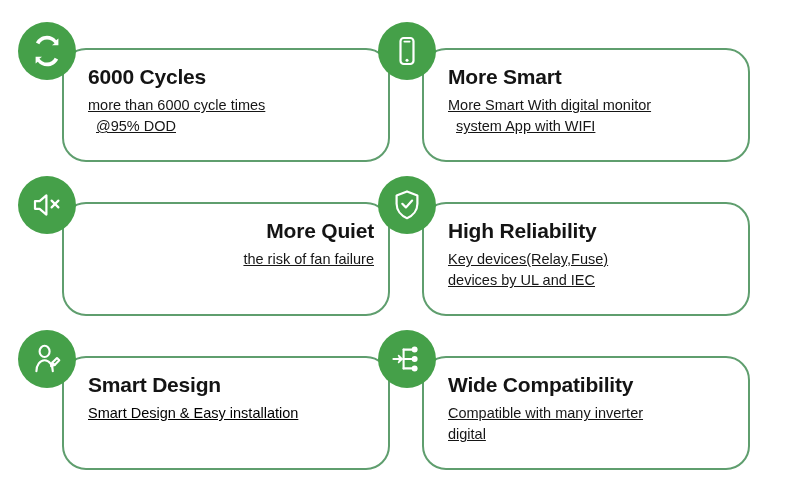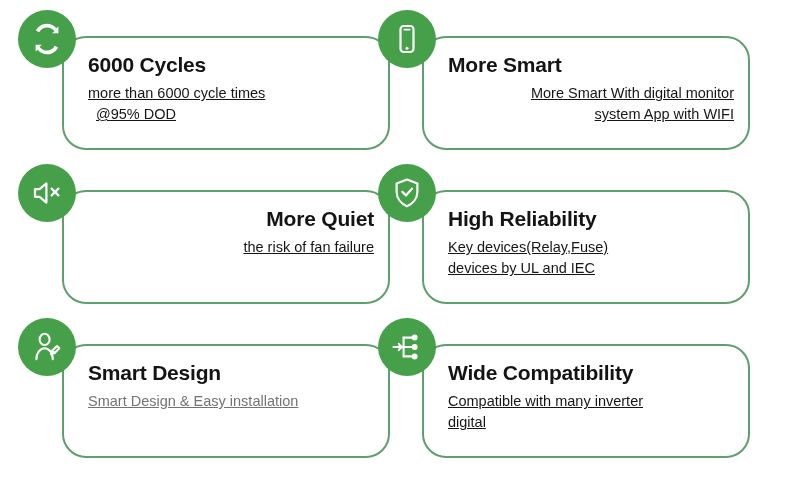--- a/index.html
+++ b/index.html
@@ -8,20 +8,21 @@
     width:790px;height:486px;
     background:#ffffff;
     font-family:"Liberation Sans","DejaVu Sans",sans-serif;
     overflow:hidden;
     -webkit-font-smoothing:antialiased;
   }
   #board{
     position:relative;
     width:790px;height:468px;
     background:#ffffff;
+    margin-top:12px;
   }
   .card{
     position:absolute;
     width:328px;
     height:114px;
     box-sizing:border-box;
     background:#ffffff;
     border:2px solid var(--border,#5f9e6e);
     border-radius:24px;
   }
@@ -100,21 +101,21 @@
       <svg width="34" height="34" viewBox="0 0 34 34" aria-hidden="true">
         <g fill="none" stroke="#ffffff" stroke-width="2.2">
           <rect x="10.5" y="4" width="13" height="26" rx="3.2"></rect>
           <line x1="14.3" y1="7.6" x2="19.7" y2="7.6" stroke-width="1.7" stroke-linecap="round"></line>
         </g>
         <circle cx="17" cy="26.2" r="1.5" fill="#ffffff"></circle>
       </svg>
     </div>
     <div class="card-body indent">
       <div class="card-title" style="color: rgb(20, 20, 20);">More Smart</div>
-      <div class="card-desc" style="color: rgb(22, 22, 22); text-align: right;">
+      <div class="card-desc" style="color: rgb(22, 22, 22);">
         <span class="l1">More Smart With digital monitor</span>
         <span class="l2">system App with WIFI</span>
       </div>
     </div>
   </div>
 
   <div class="card col-l row-2" style="border-color: rgb(95, 158, 110); text-align: right;">
     <div class="icon-badge" style="background: rgb(69, 160, 73);">
       <svg width="34" height="34" viewBox="0 0 34 34" aria-hidden="true">
         <g fill="none" stroke="#ffffff" stroke-width="2.2" stroke-linejoin="round">
@@ -158,21 +159,21 @@
         <g fill="none" stroke="#ffffff" stroke-width="2.1" stroke-linejoin="round" stroke-linecap="round">
           <ellipse cx="14.6" cy="9.4" rx="5" ry="5.6"></ellipse>
           <path d="M6.4 29.2c0-6.2 3.7-11 8.2-11s8.2 4.8 8.2 11"></path>
           <path d="M22.4 20.6l4.6-4.6 2.3 2.3-4.6 4.6z"></path>
           <path d="M22.4 20.6l-1.3 3.6 3.6-1.3"></path>
         </g>
       </svg>
     </div>
     <div class="card-body indent">
       <div class="card-title" style="color: rgb(20, 20, 20);">Smart Design</div>
-      <div class="card-desc" style="color: #737373;">
+      <div class="card-desc" style="color: #000000;">
         <span class="l1">Smart Design &amp; Easy installation</span>
       </div>
     </div>
   </div>
 
   <div class="card col-r row-3" style="border-color: rgb(95, 158, 110);">
     <div class="icon-badge" style="background: rgb(69, 160, 73);">
       <svg width="34" height="34" viewBox="0 0 34 34" aria-hidden="true">
         <g stroke="#ffffff" stroke-width="2.1" fill="none" stroke-linecap="round" stroke-linejoin="round">
           <line x1="3.4" y1="17" x2="11.6" y2="17"></line>

